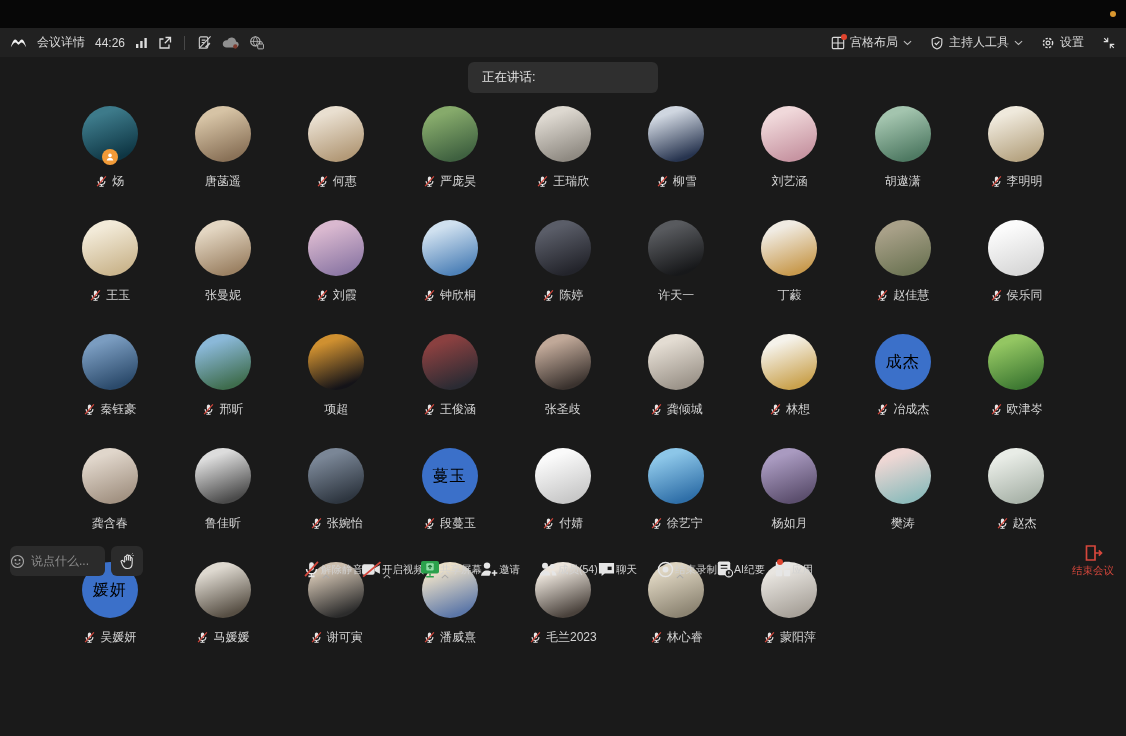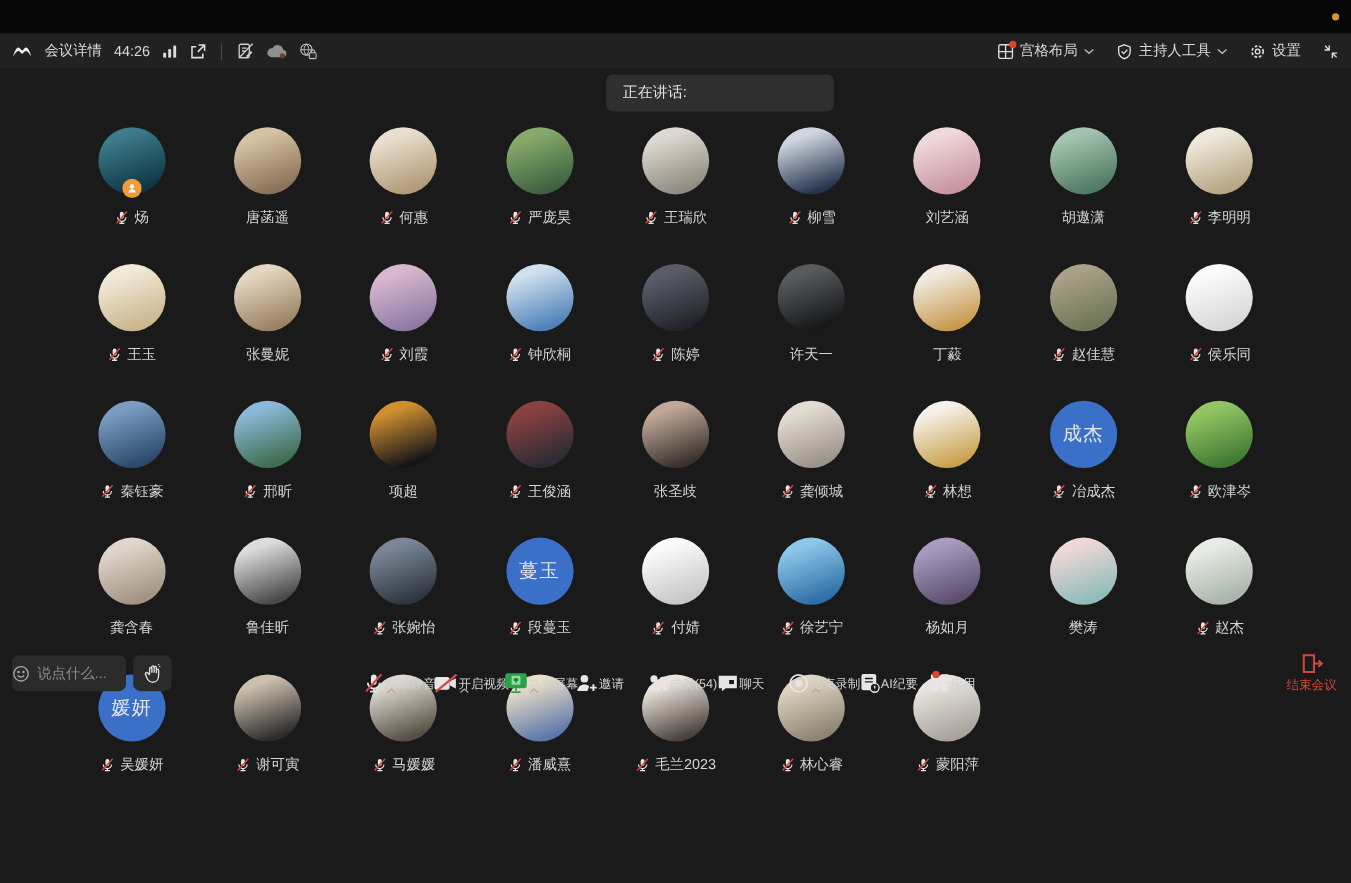--- a/index.html
+++ b/index.html
@@ -11,27 +11,27 @@
   .topbar{position:absolute;left:0;top:28px;width:1126px;height:29px;background:#212121;
     display:flex;align-items:center;color:#d9d9d9;font-size:12px;}
   .topbar .lft{display:flex;align-items:center;gap:10px;padding-left:10px;flex:1;}
   .topbar .rgt{display:flex;align-items:center;gap:8px;padding-right:10px;}
   .tb-ic{display:inline-flex;align-items:center;justify-content:center;position:relative;}
   .vdiv{width:1px;height:14px;background:#484848;margin:0 2px;}
   .tb-group{display:flex;align-items:center;gap:5px;margin-left:10px;cursor:default;}
   .reddot-badge{position:absolute;right:-2px;top:-2px;width:6px;height:6px;border-radius:50%;background:#e0442e;}
   
   .toast{position:absolute;left:50%;transform:translateX(-50%);top:62px;height:31px;line-height:31px;
-    background:#2f2f2f;border-radius:6px;color:#e3e3e3;font-size:12.5px;padding:0 14px;width:162px;text-align:left;margin-left:37px;}
+    background:#2f2f2f;border-radius:6px;color:#e3e3e3;font-size:12.5px;padding:0 14px;width:162px;text-align:left;}
   
   .grid{position:absolute;left:53px;top:106px;width:1020px;display:grid;
     grid-template-columns:repeat(9,113.3px);grid-auto-rows:114px;}
   .cell{display:flex;flex-direction:column;align-items:center;}
   .avatar{width:56px;height:56px;border-radius:50%;position:relative;flex:none;}
-  .avatar.textav{display:flex;align-items:center;justify-content:center;color:#e5e5e5;font-size:16px;letter-spacing:1px;}
+  .avatar.textav{display:flex;align-items:center;justify-content:center;color:#000000;font-size:16px;letter-spacing:1px;}
   .hostbadge{position:absolute;left:50%;transform:translateX(-50%);bottom:-3px;width:16px;height:16px;
     border-radius:50%;background:#f29b38;display:flex;align-items:center;justify-content:center;}
   .nrow{margin-top:11px;display:flex;align-items:center;gap:4px;max-width:112px;}
   .pname{color:#d4d4d4;font-size:12px;white-space:nowrap;}
   .aibadge{background:#4d6fe0;color:#fff;font-size:8px;line-height:11px;padding:0 3px;border-radius:2px;white-space:nowrap;}
   
   .chatbox{position:absolute;left:10px;bottom:8px;width:95px;height:30px;background:#2b2b2b;border-radius:6px;
     display:flex;align-items:center;gap:6px;padding:0 0;box-sizing:border-box;}
   .chatbox .ph{color:#8b8b8b;font-size:12px;white-space:nowrap;overflow:hidden;}
   .handbtn{position:absolute;left:111px;bottom:8px;width:32px;height:30px;background:#2b2b2b;border-radius:6px;
@@ -576,45 +576,45 @@
               <rect x="6" y="1.8" width="4" height="7.2" rx="2" fill="#e6e6e6"></rect>
               <path d="M3.8 7.5a4.2 4.2 0 0 0 8.4 0" stroke="#e6e6e6" stroke-width="1.3" fill="none"></path>
               <path d="M8 11.7v2.1M5.4 13.8h5.2" stroke="#e6e6e6" stroke-width="1.3"></path>
               <path d="M2.6 13.6L13.4 1.6" stroke="#d5473c" stroke-width="1.5"></path>
             </svg>
           </span>
           <span class="pname">吴媛妍</span>
         </div>
       </div>
       <div class="cell">
+        <div class="avatar" style="background: linear-gradient(160deg, rgb(221, 216, 207) 20%, rgb(87, 79, 68) 85%);"></div>
+        <div class="nrow">
+          <span style="display: inline-flex;">
+            <svg width="13" height="13" viewBox="0 0 16 16">
+              <rect x="6" y="1.8" width="4" height="7.2" rx="2" fill="#e6e6e6"></rect>
+              <path d="M3.8 7.5a4.2 4.2 0 0 0 8.4 0" stroke="#e6e6e6" stroke-width="1.3" fill="none"></path>
+              <path d="M8 11.7v2.1M5.4 13.8h5.2" stroke="#e6e6e6" stroke-width="1.3"></path>
+              <path d="M2.6 13.6L13.4 1.6" stroke="#d5473c" stroke-width="1.5"></path>
+            </svg>
+          </span>
+          <span class="pname">马媛媛</span>
+        </div>
+      </div>
+      <div class="cell">
         <div class="avatar" style="background: linear-gradient(160deg, rgb(205, 191, 174) 20%, rgb(44, 44, 44) 85%);"></div>
         <div class="nrow">
           <span style="display: inline-flex;">
             <svg width="13" height="13" viewBox="0 0 16 16">
               <rect x="6" y="1.8" width="4" height="7.2" rx="2" fill="#e6e6e6"></rect>
               <path d="M3.8 7.5a4.2 4.2 0 0 0 8.4 0" stroke="#e6e6e6" stroke-width="1.3" fill="none"></path>
               <path d="M8 11.7v2.1M5.4 13.8h5.2" stroke="#e6e6e6" stroke-width="1.3"></path>
               <path d="M2.6 13.6L13.4 1.6" stroke="#d5473c" stroke-width="1.5"></path>
             </svg>
           </span>
           <span class="pname">谢可寅</span>
-        </div>
-      </div>
-      <div class="cell">
-        <div class="avatar" style="background: linear-gradient(160deg, rgb(221, 216, 207) 20%, rgb(87, 79, 68) 85%);"></div>
-        <div class="nrow">
-          <span style="display: inline-flex;">
-            <svg width="13" height="13" viewBox="0 0 16 16">
-              <rect x="6" y="1.8" width="4" height="7.2" rx="2" fill="#e6e6e6"></rect>
-              <path d="M3.8 7.5a4.2 4.2 0 0 0 8.4 0" stroke="#e6e6e6" stroke-width="1.3" fill="none"></path>
-              <path d="M8 11.7v2.1M5.4 13.8h5.2" stroke="#e6e6e6" stroke-width="1.3"></path>
-              <path d="M2.6 13.6L13.4 1.6" stroke="#d5473c" stroke-width="1.5"></path>
-            </svg>
-          </span>
-          <span class="pname">马媛媛</span>
         </div>
       </div>
       <div class="cell">
         <div class="avatar" style="background: linear-gradient(160deg, rgb(234, 223, 200) 20%, rgb(92, 119, 168) 85%);"></div>
         <div class="nrow">
           <span style="display: inline-flex;">
             <svg width="13" height="13" viewBox="0 0 16 16">
               <rect x="6" y="1.8" width="4" height="7.2" rx="2" fill="#e6e6e6"></rect>
               <path d="M3.8 7.5a4.2 4.2 0 0 0 8.4 0" stroke="#e6e6e6" stroke-width="1.3" fill="none"></path>
               <path d="M8 11.7v2.1M5.4 13.8h5.2" stroke="#e6e6e6" stroke-width="1.3"></path>

